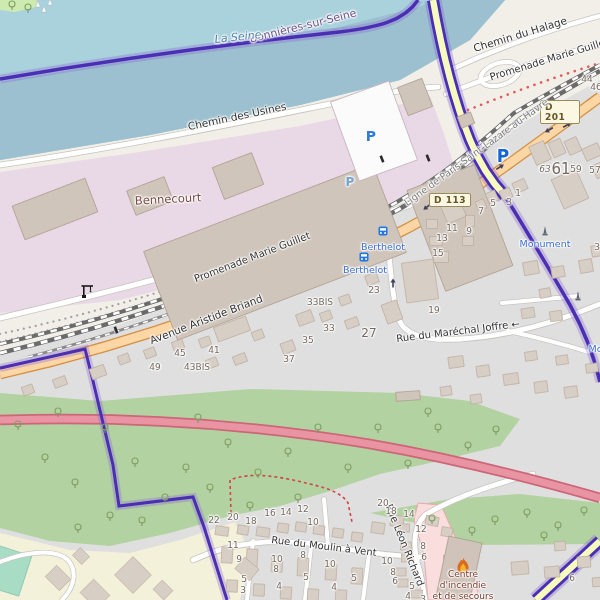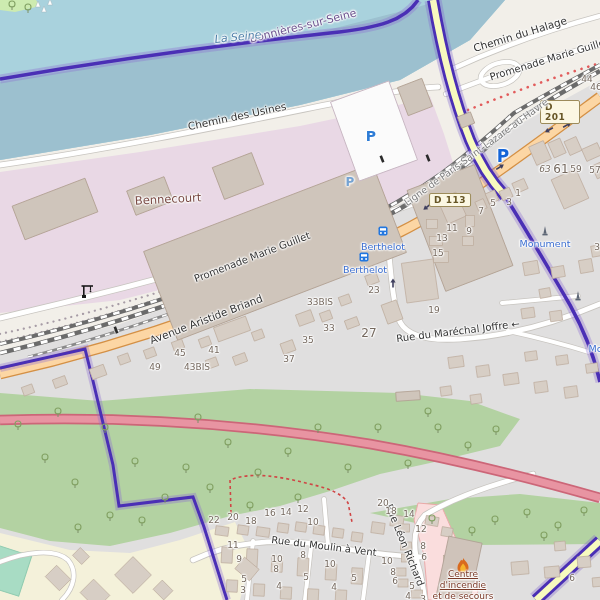--- a/index.html
+++ b/index.html
@@ -4,21 +4,21 @@
 <style>
   html,body{margin:0;padding:0;background:#888;}
   #stage{position:relative;width:600px;height:600px;overflow:hidden;background:#e0dfdf;
          font-family:"DejaVu Sans",sans-serif;}
   #stage svg{position:absolute;left:0;top:0;}
   .lbl{position:absolute;white-space:nowrap;color:#343434;transform-origin:center;
        text-shadow:0 0 2px #fff,0 0 2px #fff,1px 0 2px #fff,-1px 0 2px #fff,0 1px 2px #fff,0 -1px 2px #fff;}
   .rail-lbl{color:#7d7d7d;}
   .hn{color:#75695f;}
   .poi{color:#3b6ed0;}
-  .fire-lbl{color:#7a3a28;text-decoration:underline;}
+  .fire-lbl{color:#7a3a28;}
   .pk{font-weight:bold;}
   .shield{position:absolute;transform:translate(-50%,-50%);background:#fbf7e3;
           border:1.2px solid #9c8b5a;border-radius:2px;color:#665525;
           font:bold 9px "DejaVu Sans",sans-serif;padding:1px 4px;letter-spacing:.5px;}
   .bldg-ind{fill:#cfc5bb;stroke:#b09f90;stroke-width:.8;}
   .bldg-res{fill:#d7cec5;stroke:#bcab9c;stroke-width:.7;}
   .bldg-park{fill:#fbfbfb;stroke:#c9b8c4;stroke-width:.9;}
   .bldg-fire{fill:#cfc3ba;stroke:#af9f93;stroke-width:.8;}
 </style>
 </head>
@@ -473,21 +473,21 @@
     <span class="lbl poi" style="left: 614px; top: 348px; font-size: 9.5px; transform: translate(-50%, -50%) rotate(0deg);">Monument</span>
     <span class="lbl fire-lbl" style="left: 463px; top: 574px; font-size: 9px; transform: translate(-50%, -50%) rotate(0deg);">Centre</span>
     <span class="lbl fire-lbl" style="left: 463px; top: 585px; font-size: 9px; transform: translate(-50%, -50%) rotate(0deg);">d'incendie</span>
     <span class="lbl fire-lbl" style="left: 463px; top: 596px; font-size: 9px; transform: translate(-50%, -50%) rotate(0deg);">et de secours</span>
     <span class="lbl pk" style="left: 371px; top: 136px; font-size: 14px; transform: translate(-50%, -50%) rotate(0deg); color: rgb(46, 124, 214); opacity: 1;">P</span>
     <span class="lbl pk" style="left: 350px; top: 182px; font-size: 12px; transform: translate(-50%, -50%) rotate(0deg); color: rgb(95, 155, 216); opacity: 0.8;">P</span>
     <span class="lbl pk" style="left: 503px; top: 156px; font-size: 17px; transform: translate(-50%, -50%) rotate(0deg); color: rgb(21, 101, 216); opacity: 1;">P</span>
     <span class="lbl hn" style="left: 587px; top: 79px; font-size: 9px; transform: translate(-50%, -50%) rotate(0deg);">44</span>
     <span class="lbl hn" style="left: 596px; top: 87px; font-size: 9px; transform: translate(-50%, -50%) rotate(0deg);">46</span>
     <span class="lbl hn" style="left: 545px; top: 169px; font-size: 9px; transform: translate(-50%, -50%) rotate(0deg); font-style: italic;">63</span>
-    <span class="lbl hn" style="left: 561px; top: 169px; font-size: 12px; transform: translate(-50%, -50%) rotate(0deg);">61</span>
+    <span class="lbl hn" style="left: 561px; top: 169px; font-size: 15px; transform: translate(-50%, -50%) rotate(0deg);">61</span>
     <span class="lbl hn" style="left: 576px; top: 169px; font-size: 9px; transform: translate(-50%, -50%) rotate(0deg);">59</span>
     <span class="lbl hn" style="left: 595px; top: 170px; font-size: 9px; transform: translate(-50%, -50%) rotate(0deg);">57</span>
     <span class="lbl hn" style="left: 518px; top: 193px; font-size: 9px; transform: translate(-50%, -50%) rotate(0deg);">1</span>
     <span class="lbl hn" style="left: 509px; top: 202px; font-size: 9px; transform: translate(-50%, -50%) rotate(0deg);">3</span>
     <span class="lbl hn" style="left: 493px; top: 203px; font-size: 9px; transform: translate(-50%, -50%) rotate(0deg);">5</span>
     <span class="lbl hn" style="left: 481px; top: 211px; font-size: 9px; transform: translate(-50%, -50%) rotate(0deg);">7</span>
     <span class="lbl hn" style="left: 452px; top: 228px; font-size: 9px; transform: translate(-50%, -50%) rotate(0deg);">11</span>
     <span class="lbl hn" style="left: 469px; top: 231px; font-size: 9px; transform: translate(-50%, -50%) rotate(0deg);">9</span>
     <span class="lbl hn" style="left: 442px; top: 238px; font-size: 9px; transform: translate(-50%, -50%) rotate(0deg);">13</span>
     <span class="lbl hn" style="left: 438px; top: 253px; font-size: 9px; transform: translate(-50%, -50%) rotate(0deg);">15</span>

